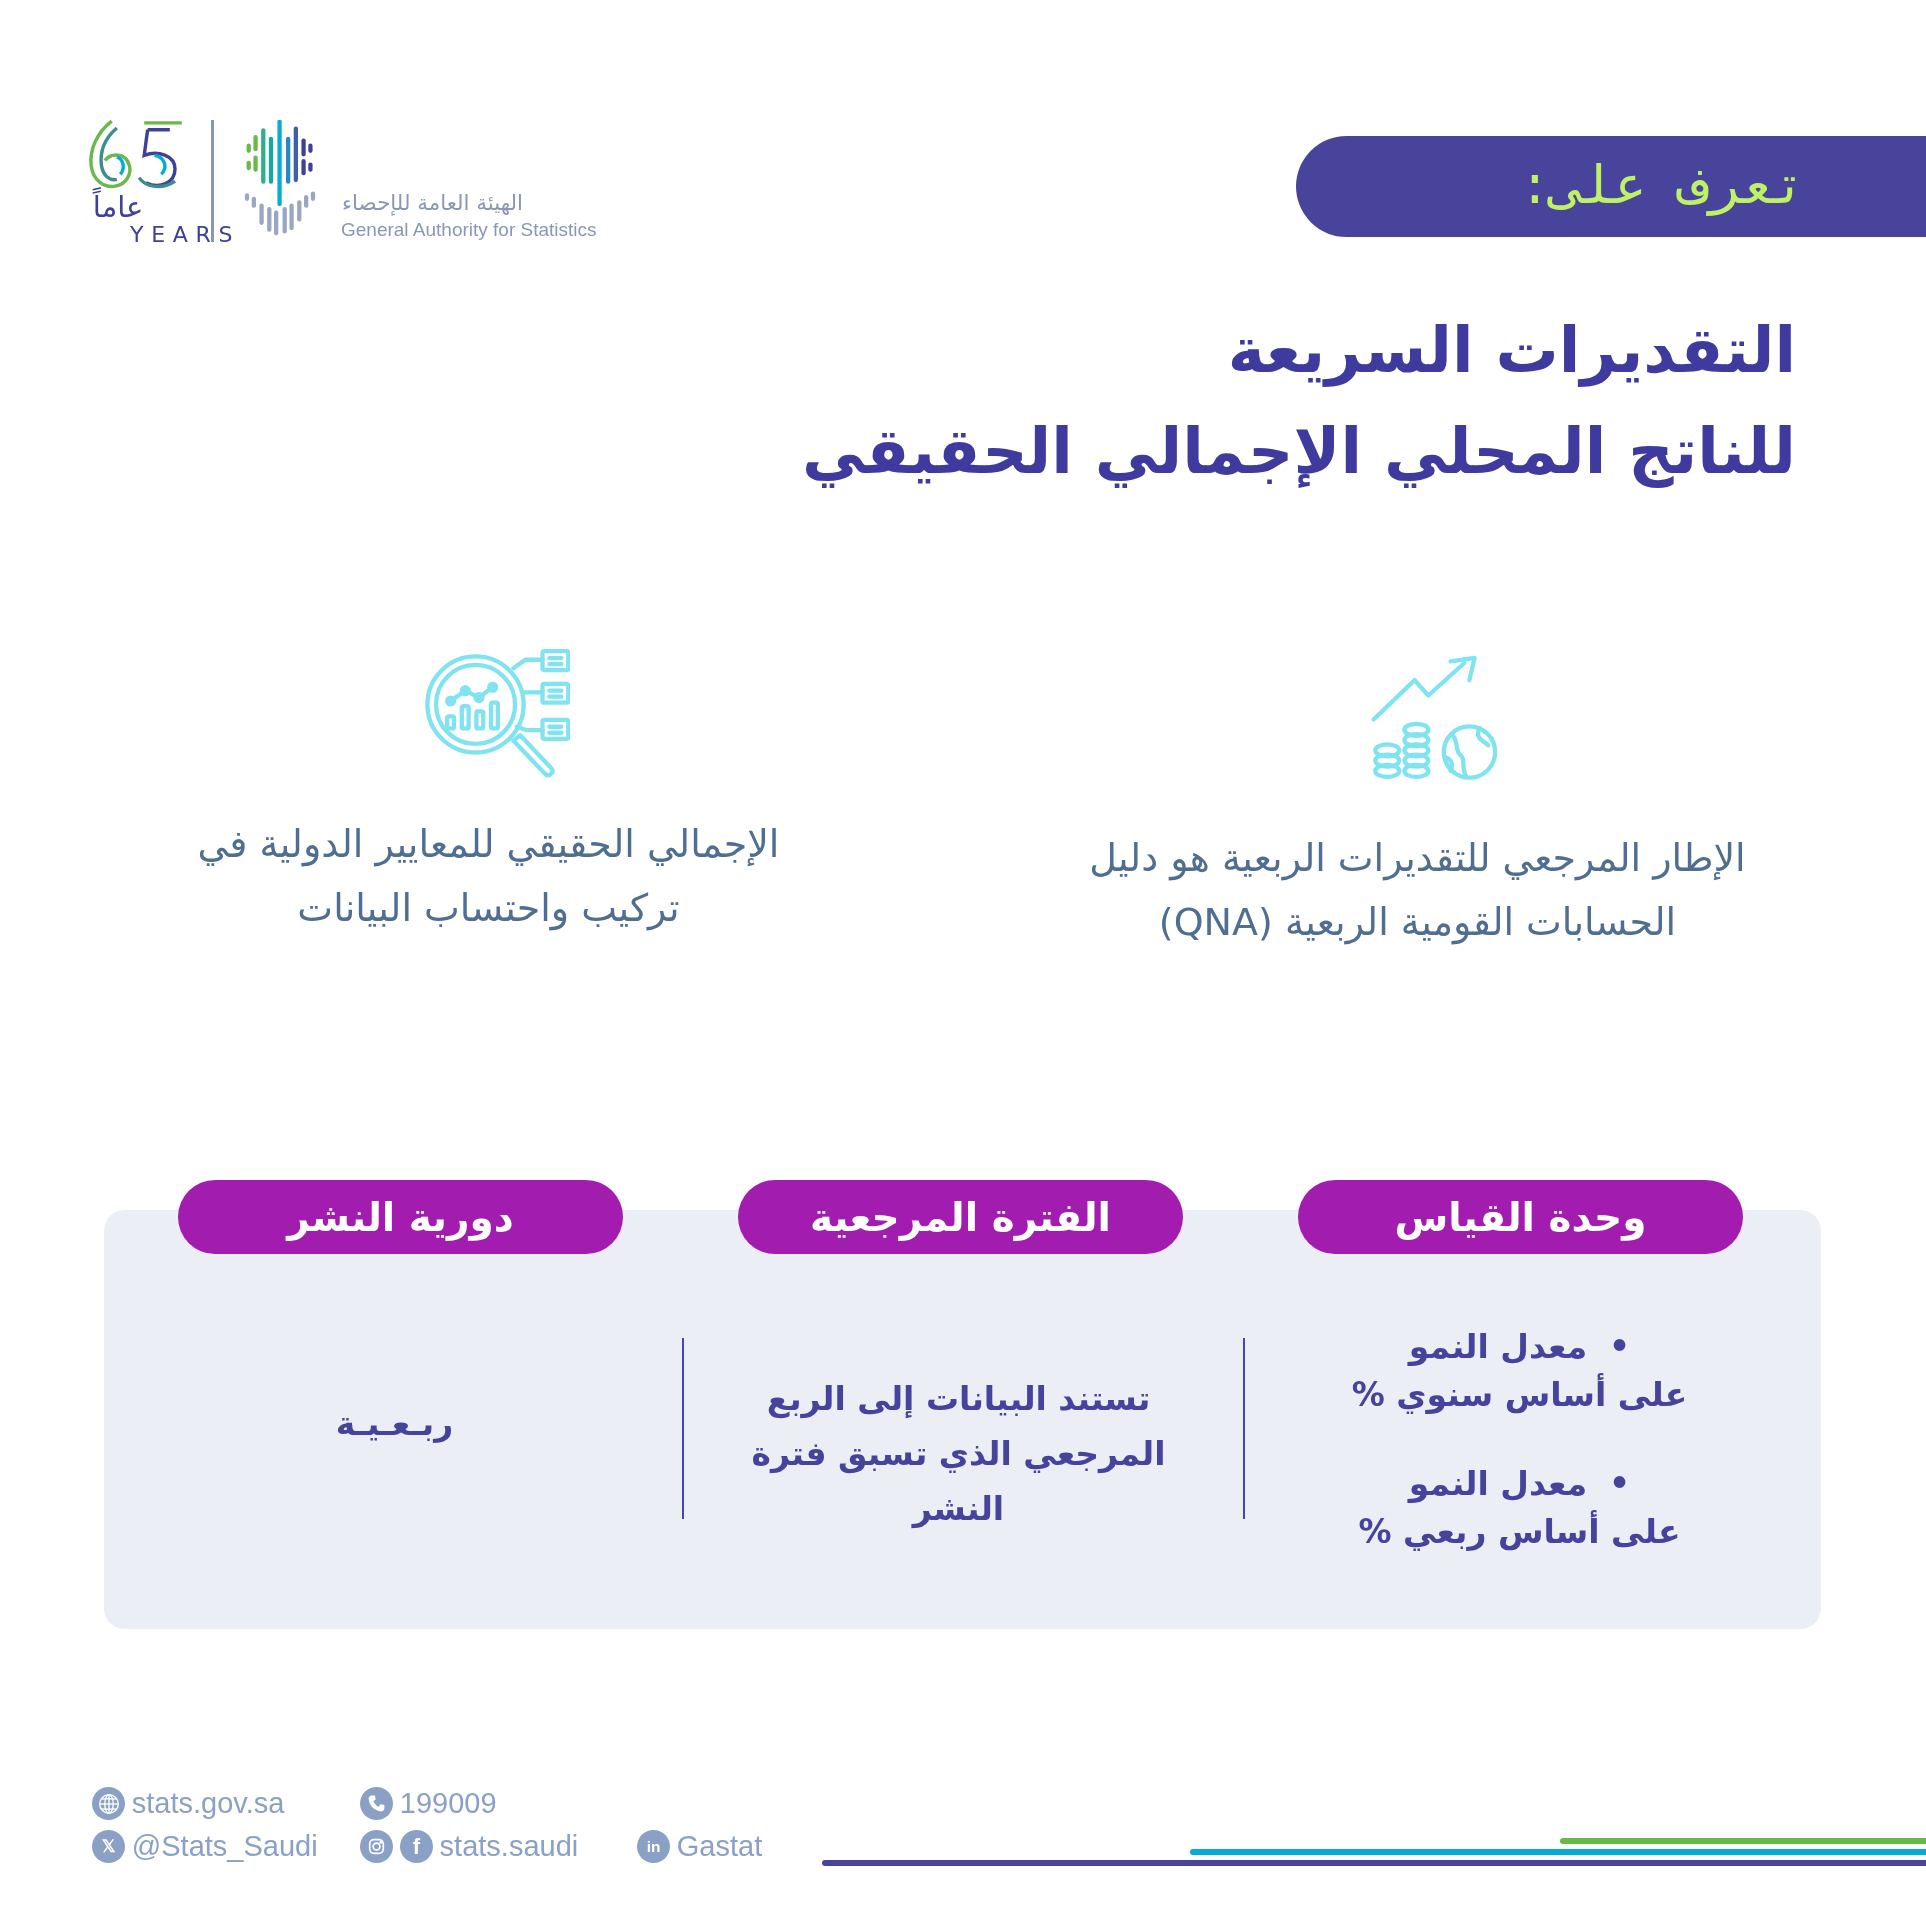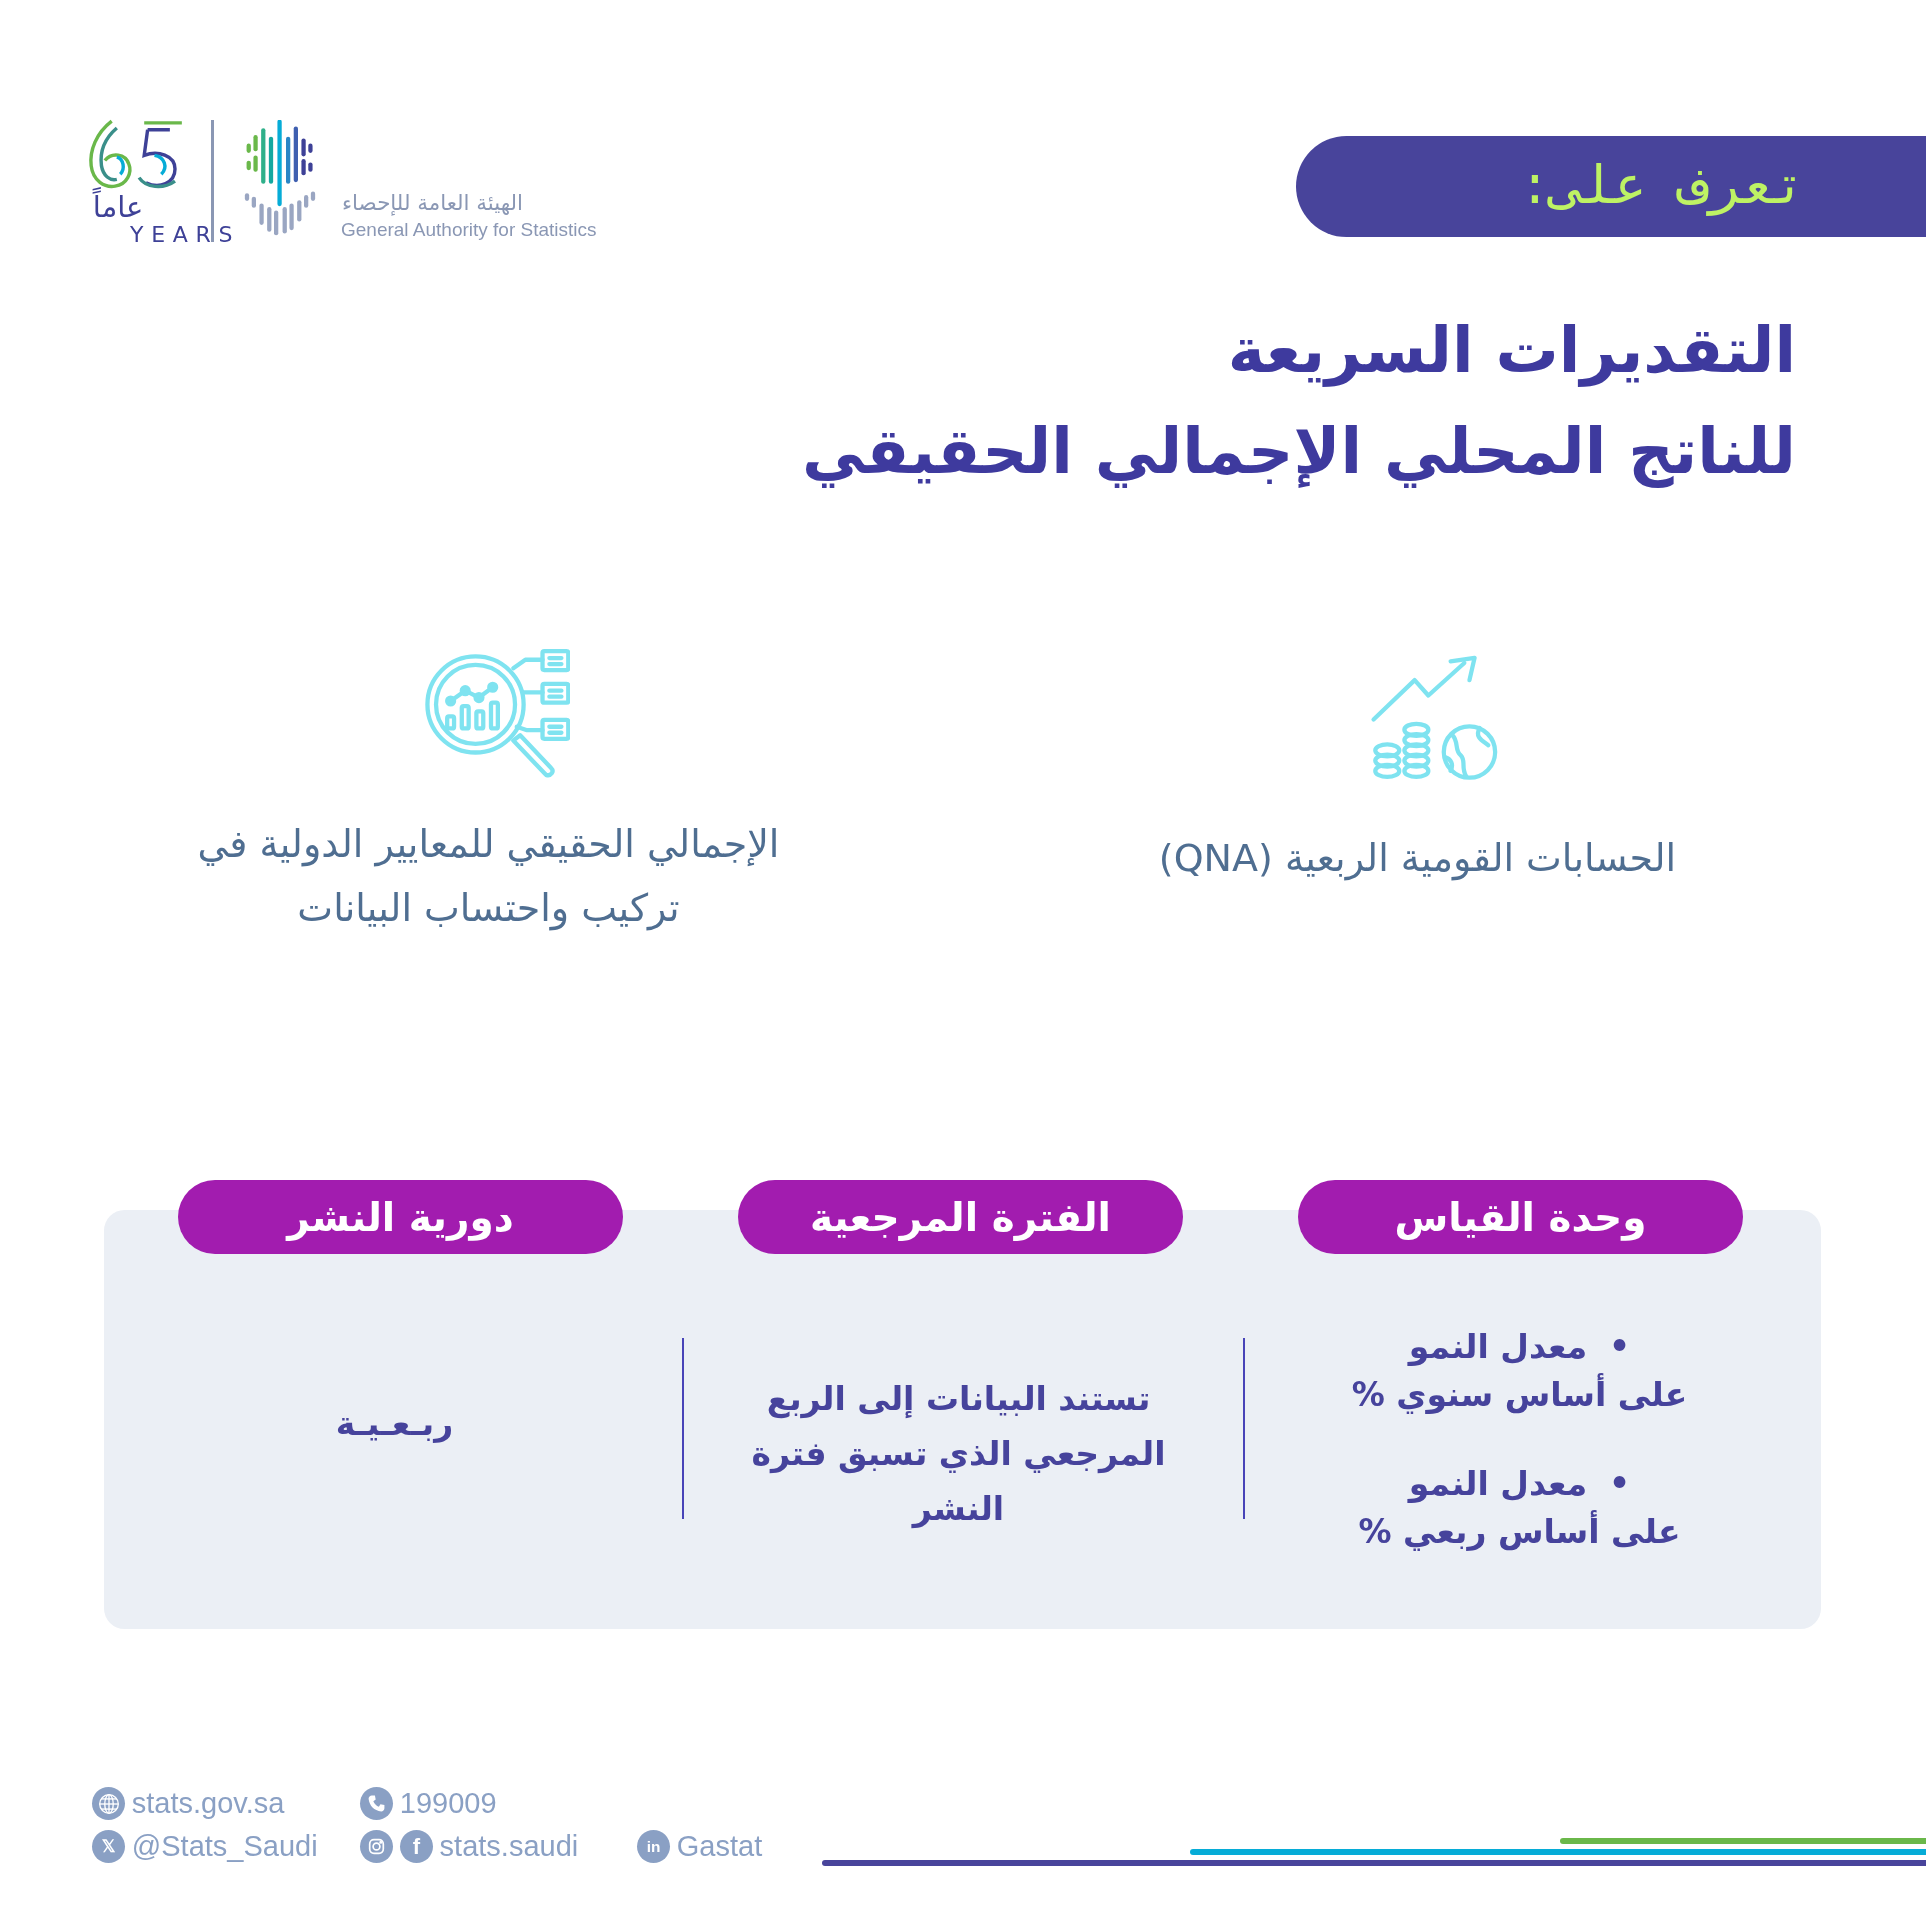--- a/index.html
+++ b/index.html
@@ -163,20 +163,21 @@
     <ellipse cx="60" cy="128" rx="14" ry="7"></ellipse>
     <ellipse cx="60" cy="140" rx="14" ry="7"></ellipse>
     <circle cx="122" cy="118" r="30"></circle>
     <path d="M102 98 C110 106 104 116 112 122 C118 128 112 136 118 146"></path>
     <path d="M134 90 C128 100 136 104 144 110"></path>
     <path d="M94 124 C100 126 104 132 100 140"></path>
   </svg>
 </div>
 
 <div class="abs para para-right">
+  <div>الإطار المرجعي للتقديرات الربعية هو دليل</div>
   <div>الحسابات القومية الربعية (QNA)</div>
 </div>
 <div class="abs para para-left">
   <div>الإجمالي الحقيقي للمعايير الدولية في</div>
   <div>تركيب واحتساب البيانات</div>
 </div>
 
 <div class="abs panel-bg"></div>
 
 <div class="abs pill-head pill-1">

